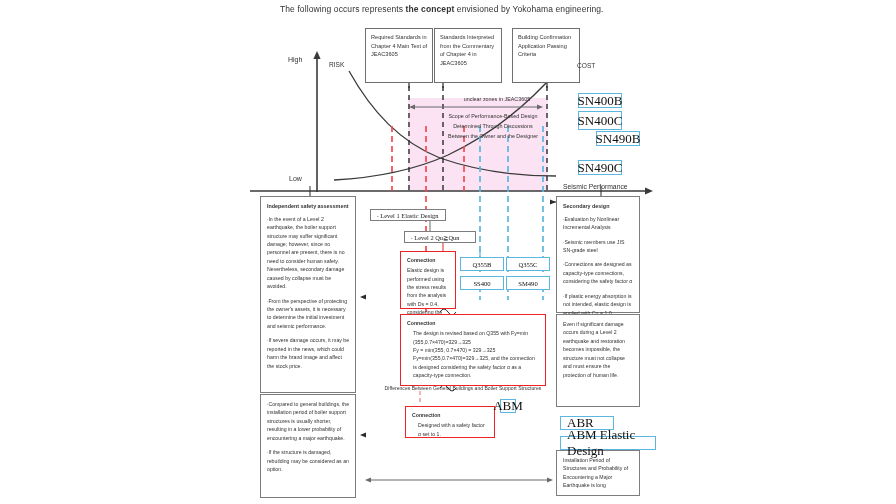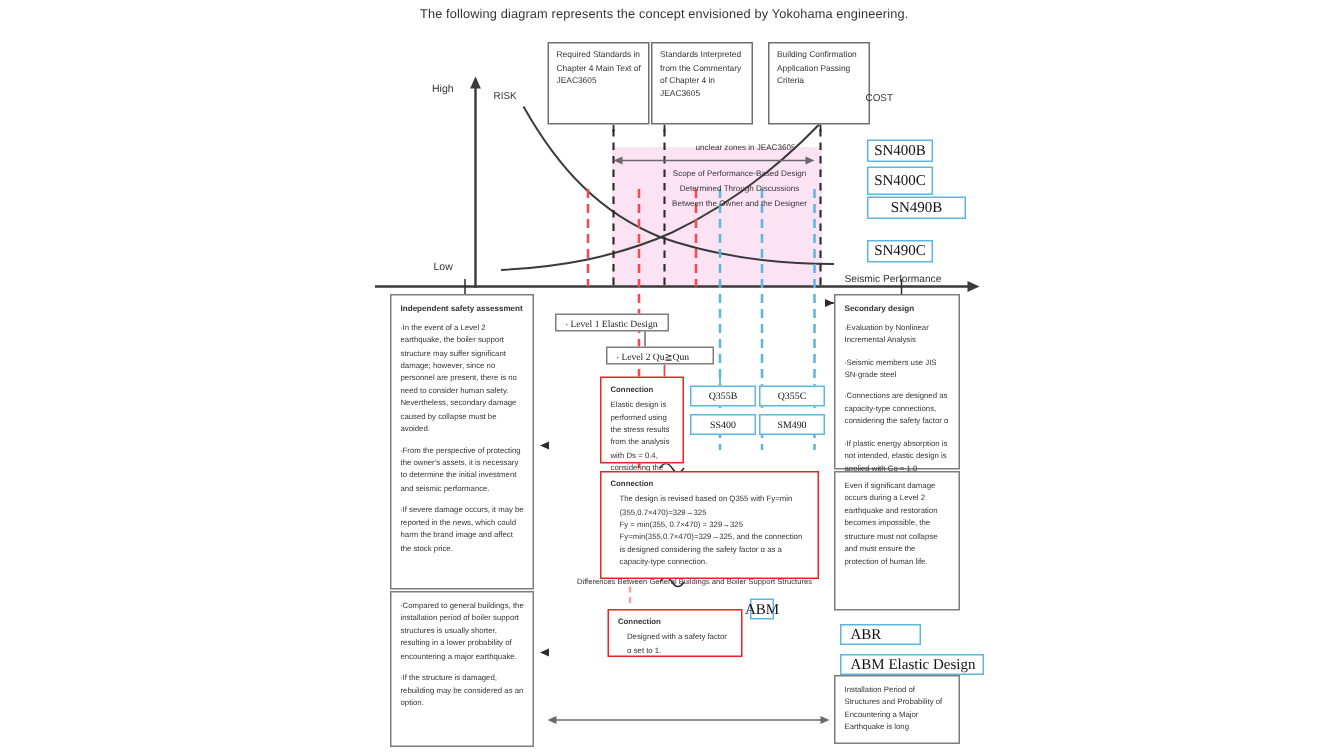--- a/index.html
+++ b/index.html
@@ -1,27 +1,27 @@
 <!DOCTYPE html>
 <html><head>
 <meta charset="utf-8">
 <style>
   html,body{margin:0;padding:0;background:#fff;}
   body{width:896px;height:504px;position:relative;overflow:hidden;
        font-family:"Liberation Sans", sans-serif;color:#222;}
   .abs{position:absolute;box-sizing:border-box;}
   .intro{left:280px;top:4px;width:420px;font-size:8.5px;color:#333;letter-spacing:.1px;}
-  .intro b{font-weight:normal;text-align:right;}
+  .intro b{font-weight:bold;text-align:right;}
   
   .topbox{border:1.3px solid #6f6f6f;background:#fff;font-size:5.6px;line-height:1.55;
           padding:4px 4px 2px 5px;color:#333;}
   .axlabel{font-size:7px;color:#333;}
   .smalltxt{font-size:5.4px;color:#333;line-height:1.5;}
   
-  .chip{border:1.3px solid #5bb7e0;background:#fff;font-size:10px;
+  .chip{border:1.3px solid #5bb7e0;background:#fff;font-size:13px;
         font-family:"Liberation Serif", serif;color:#111;
         display:flex;align-items:center;justify-content:center;}
   .chip.small{font-size:6.6px;}
   
   .panel{border:1.3px solid #7d7d7d;background:#fff;padding:5px 5px 4px 6px;
          font-size:5.2px;line-height:1.62;color:#333;}
   .panel .hd{font-weight:bold;font-size:5.4px;display:block;margin-bottom:4px;}
   .panel p{margin:0 0 6px 0;}
   .panel p:last-child{margin-bottom:0;}
   
@@ -32,21 +32,21 @@
   
   .pill{border:1.2px solid #7d7d7d;background:#fff;font-size:6.4px;
         font-family:"Liberation Serif", serif;color:#222;
         display:flex;align-items:center;padding:0 6px;white-space:nowrap;}
   .curve{position:absolute;left:0;top:0;overflow:visible;}
 </style>
 </head>
 <body>
 
 <div class="abs intro">
-  <span>The following diagram represents </span><b>the concept</b><span> envisioned by Yokohama engineering.</span>
+  <span>The following occurs represents </span><b>the concept</b><span> envisioned by Yokohama engineering.</span>
 </div>
 
 <svg class="curve" width="896" height="504">
 
   <rect x="408" y="98" width="140" height="93" fill="#fbe3f3"></rect>
 
   <line x1="317" y1="56" x2="317" y2="192" stroke="#3a3a3a" stroke-width="1.6"></line>
   <polygon points="317,51 313.4,59 320.6,59" fill="#3a3a3a"></polygon>
 
   <line x1="250" y1="191" x2="648" y2="191" stroke="#3a3a3a" stroke-width="1.6"></line>
@@ -119,21 +119,21 @@
 <div class="abs smalltxt" style="left:418px;top:112px;width:150px;text-align:center;">Scope of Performance-Based Design</div>
 <div class="abs smalltxt" style="left:418px;top:122px;width:150px;text-align:center;">Determined Through Discussions</div>
 <div class="abs smalltxt" style="left:418px;top:132px;width:150px;text-align:center;">Between the Owner and the Designer</div>
 
 <div class="abs chip" style="left:578px;top:93px;width:44px;height:15px;">
     <span>SN400B</span>
   </div>
 <div class="abs chip" style="left:578px;top:111px;width:44px;height:19px;">
     <span>SN400C</span>
   </div>
-<div class="abs chip" style="left:578px;top:131px;width:66px;height:15px;">
+<div class="abs chip" style="left:596px;top:131px;width:44px;height:15px;">
     <span>SN490B</span>
   </div>
 <div class="abs chip" style="left:578px;top:160px;width:44px;height:15px;">
     <span>SN490C</span>
   </div>
 
 <div class="abs panel" style="left:260px;top:196px;width:96px;height:197px;">
   <span class="hd">Independent safety assessment</span>
   <p>‧In the event of a Level 2 earthquake, the boiler support structure may suffer significant damage; however, since no personnel are present, there is no need to consider human safety. Nevertheless, secondary damage caused by collapse must be avoided.</p>
   <p>‧From the perspective of protecting the owner's assets, it is necessary to determine the initial investment and seismic performance.</p>

